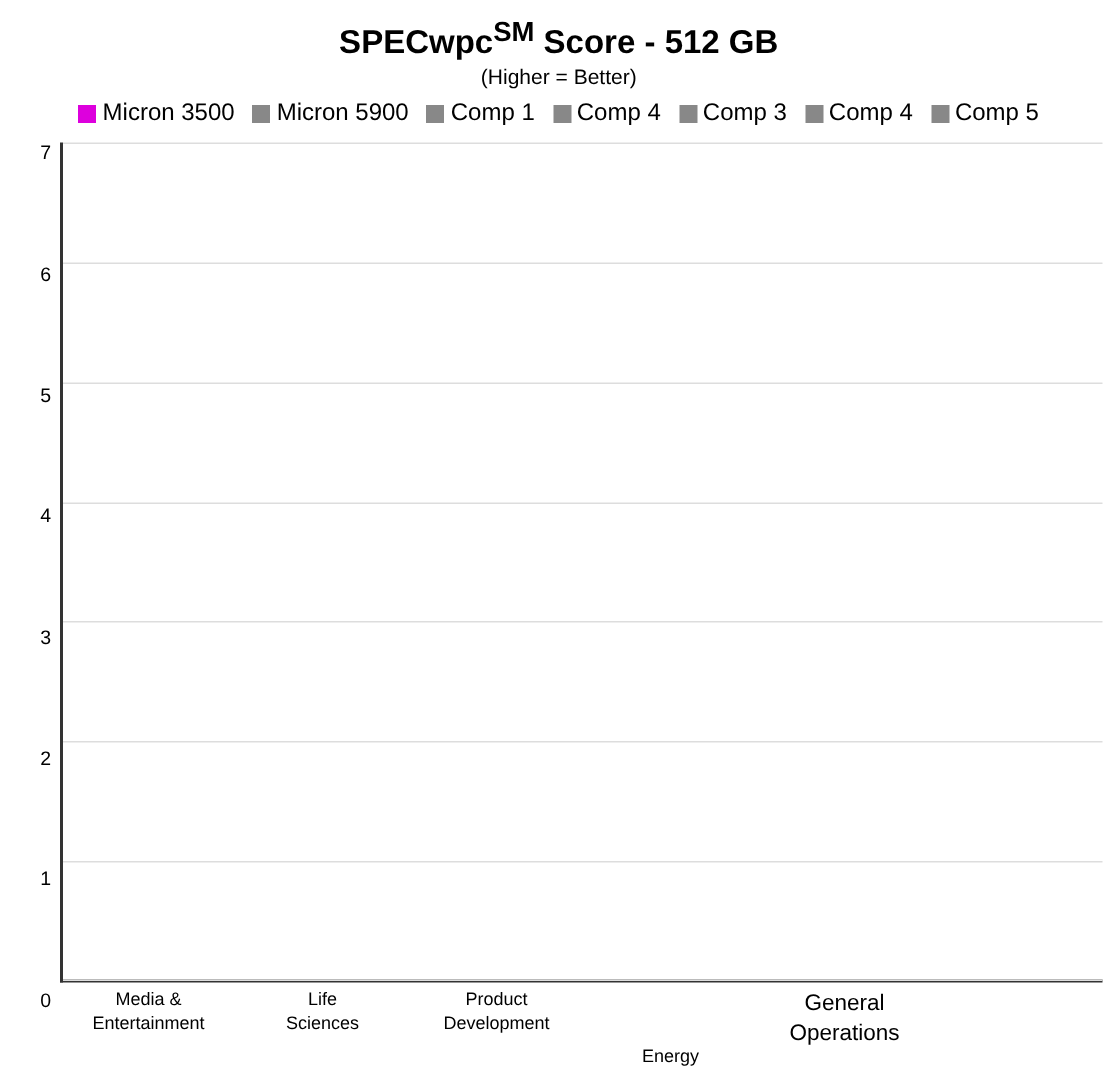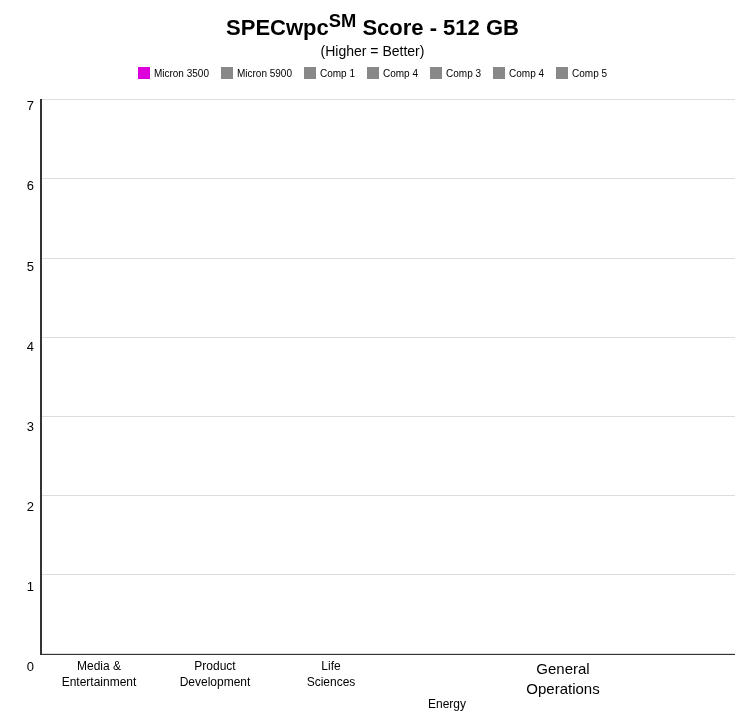--- a/index.html
+++ b/index.html
@@ -27,22 +27,22 @@
     .chart-subtitle {
       font-size: 14px;
       text-align: center;
       margin-bottom: 8px;
     }
     .legend {
       display: flex;
       flex-wrap: wrap;
       justify-content: space-between;
       gap: 4px 12px;
-      margin-bottom: 20px;
-      font-size: 10px;
+      margin-bottom: 10px;
+      font-size: 16px;
     }
     .legend-item {
       display: flex;
       align-items: center;
       gap: 4px;
     }
     .legend-swatch {
       width: 12px;
       height: 12px;
       display: inline-block;
@@ -217,20 +217,20 @@
             <div class="bar" style="height: 53.5714%; background: rgb(136, 136, 136);"></div>
             <div class="bar" style="height: 61.4286%; background: rgb(136, 136, 136);"></div>
             <div class="bar" style="height: 70.7143%; background: rgb(136, 136, 136);"></div>
             <div class="bar" style="height: 69.2857%; background: rgb(136, 136, 136);"></div>
             <div class="bar" style="height: 69.2857%; background: rgb(136, 136, 136);"></div>
             <div class="bar" style="height: 59.2857%; background: rgb(136, 136, 136);"></div>
           </div>
         </div>
       <div class="x-labels" id="x-labels-container">
       <div class="x-label" style="font-size: 12px; line-height: 1.3; min-width: 98px;">Media &amp;<br>Entertainment</div>
+          <div class="x-label" style="font-size: 12px; line-height: 1.3; min-width: 98px;">Life<br>Sciences</div>
           <div class="x-label" style="font-size: 12px; line-height: 1.3; min-width: 98px;">Product<br>Development</div>
-          <div class="x-label" style="font-size: 12px; line-height: 1.3; min-width: 98px;">Life<br>Sciences</div>
           <div class="x-label" style="font-size: 12px; line-height: 1.3; min-width: 98px; margin-top: 38px;">Energy</div>
           <div class="x-label" style="font-size: 15px; line-height: 1.3; min-width: 98px;">General<br>Operations</div>
         </div>
     </div>
   </div>
 </div>
 
 </body></html>

